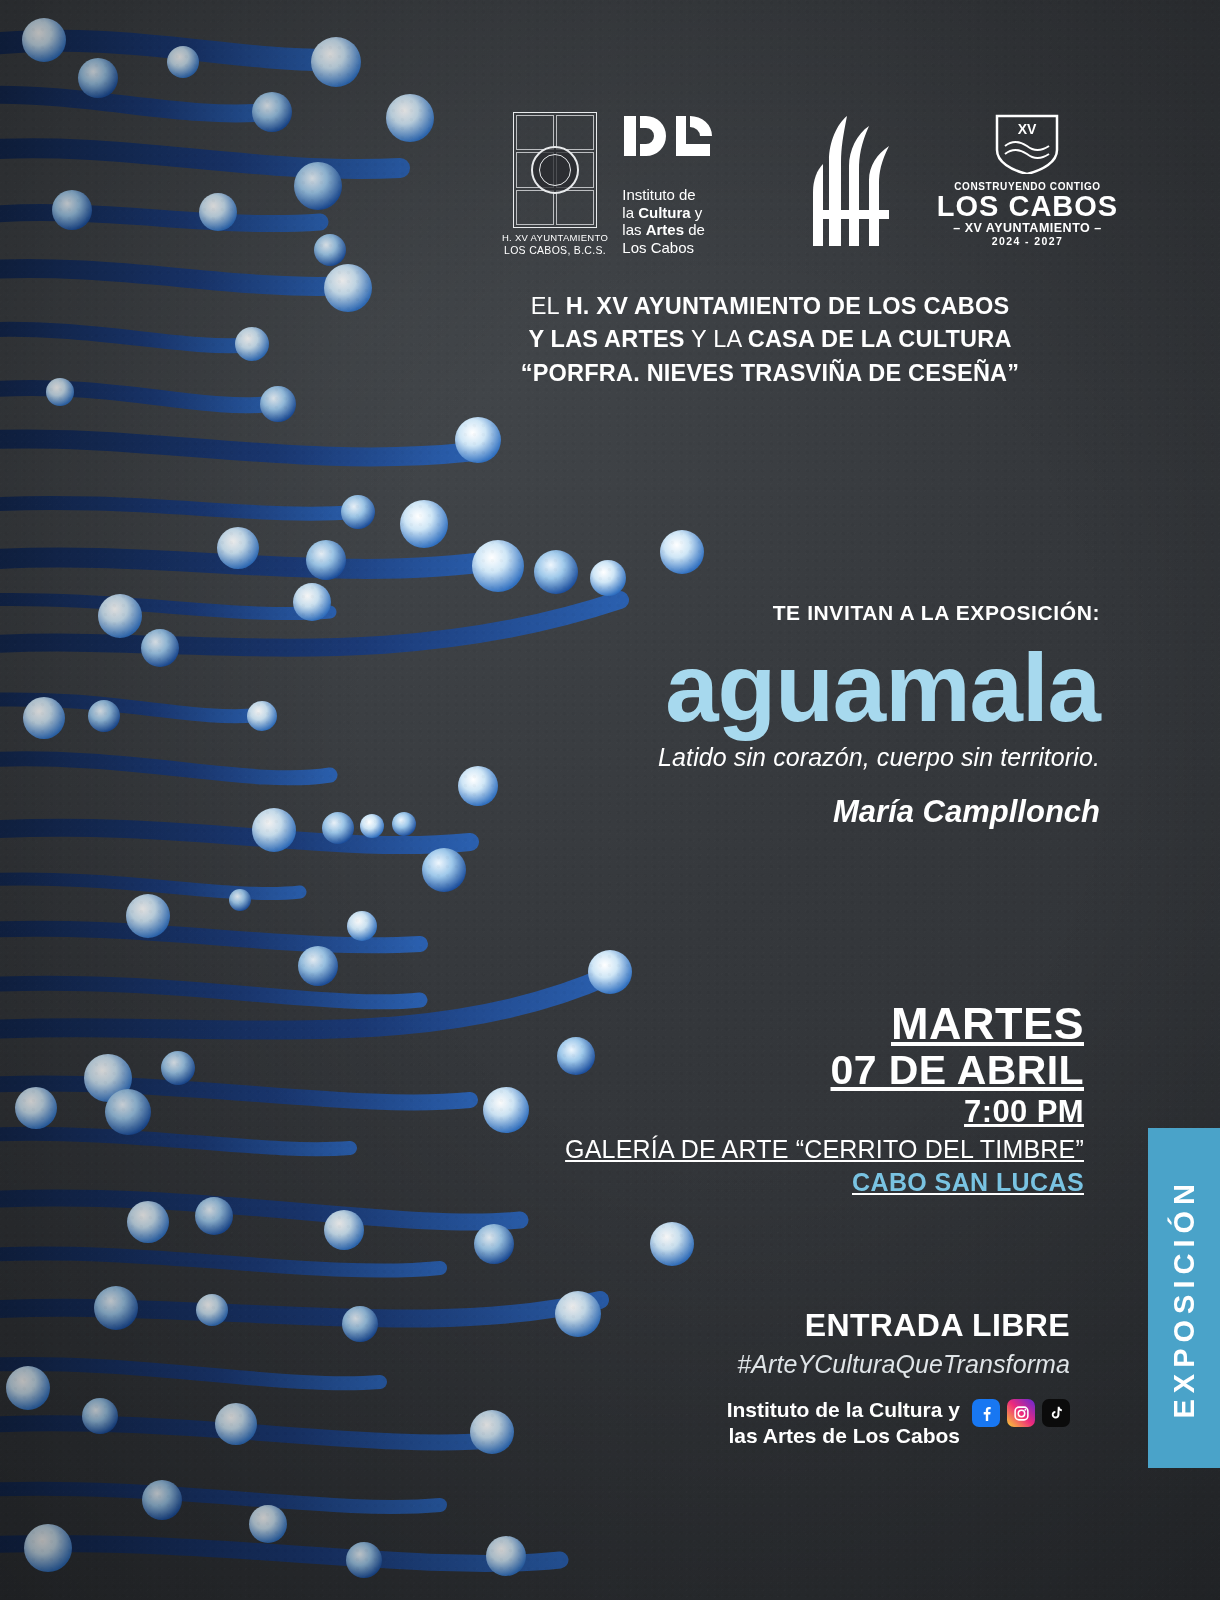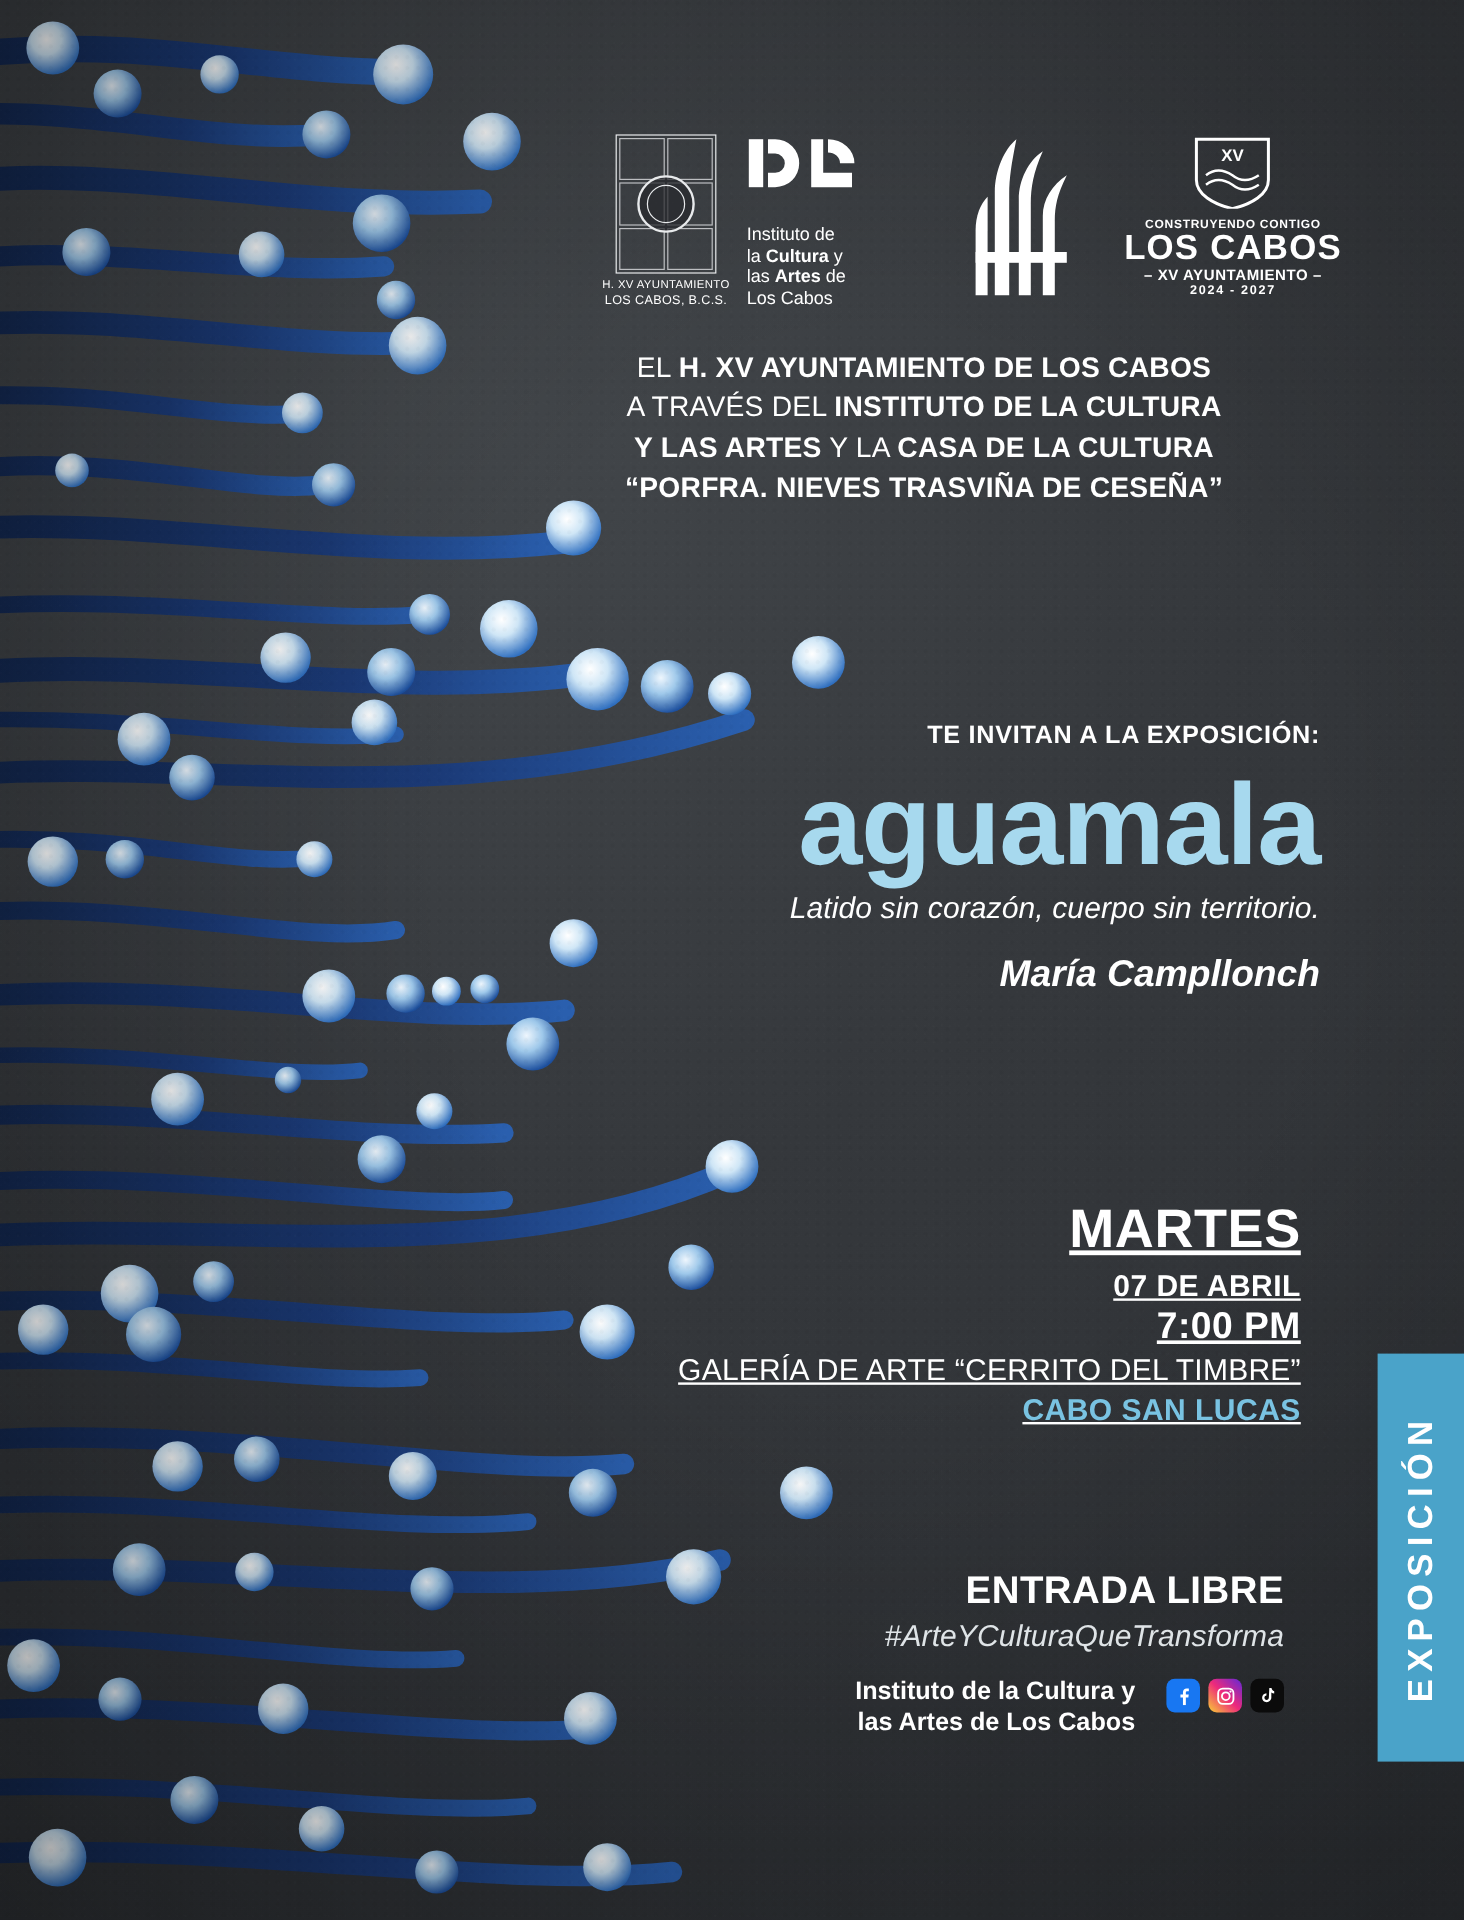--- a/index.html
+++ b/index.html
@@ -162,42 +162,42 @@
   .details {
     position: absolute;
     right: 136px;
     top: 1000px;
     width: 600px;
     text-align: right;
     color: #fff;
     text-decoration: underline;
   }
   .d-day { font-size: 45px; font-weight: 800; letter-spacing: .5px; line-height: 1.05; }
-  .d-date { font-size: 25px; font-weight: 700; letter-spacing: .4px; margin-top: 11px; }
+  .d-date { font-size: 41px; font-weight: 700; letter-spacing: .4px; margin-top: 0; }
   .d-time { font-size: 31px; font-weight: 700; letter-spacing: .4px; }
   .d-venue { font-size: 25px; font-weight: 400; line-height: 1.2; margin-top: 4px; letter-spacing:.2px; }
   .d-city { font-size: 25px; font-weight: 700; color: #79c3e2; margin-top: 4px; letter-spacing: .4px; }
 
   
   .footer {
     position: absolute;
     right: 150px;
     top: 1307px;
     width: 620px;
     text-align: right;
     color: #fff;
   }
   .f-free { font-size: 32px; font-weight: 800; letter-spacing: .4px; }
   .f-hash { font-size: 25px; color: #dfe4e7; margin-top: 6px; letter-spacing: .1px; font-style: italic; }
   .f-social {
     margin-top: 18px;
     display: flex;
     align-items: flex-start;
     justify-content: flex-end;
-    gap: 26px;
+    gap: 12px;
   }
   .f-org {
     font-size: 21px;
     font-weight: 700;
     line-height: 1.25;
     text-align: right;
   }
   .social-icons { display: flex; gap: 7px; padding-top: 2px; }
   .si { width: 28px; height: 28px; border-radius: 7px; display:flex; align-items:center; justify-content:center; }
   .si-fb { background: #1877f2; }
@@ -408,23 +408,20 @@
       <div class="lc-line">– XV AYUNTAMIENTO –</div>
       <div class="lc-years">2024 - 2027</div>
     </div>
   </div>
 
   <div class="presenta">
     <div>
       <span>EL </span><b>H. XV AYUNTAMIENTO DE LOS CABOS</b>
     </div>
     <div>
-      <span>A TRAVÉS DEL </span><b>INSTITUTO DE LA CULTURA</b>
-    </div>
-    <div>
       <b>Y LAS ARTES</b><span> Y LA </span><b>CASA DE LA CULTURA</b>
     </div>
     <div>
       <b>“PORFRA. NIEVES TRASVIÑA DE CESEÑA”</b>
     </div>
   </div>
 
   <div class="invite">
     <div class="invite-kicker">TE INVITAN A LA EXPOSICIÓN:</div>
     <div class="title-aguamala">aguamala</div>

